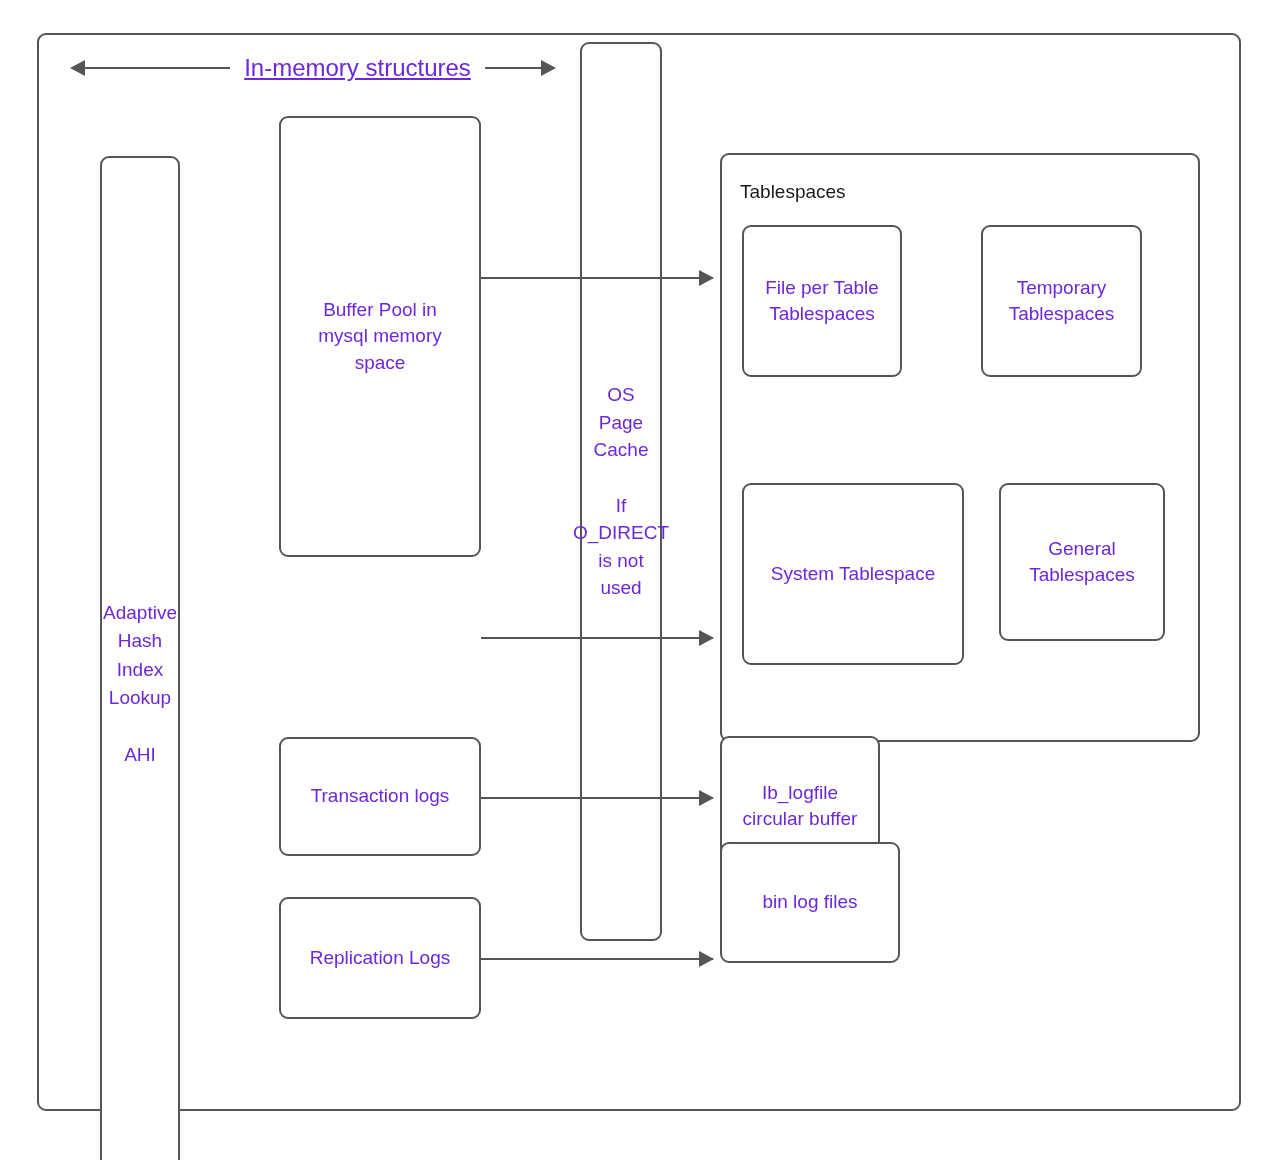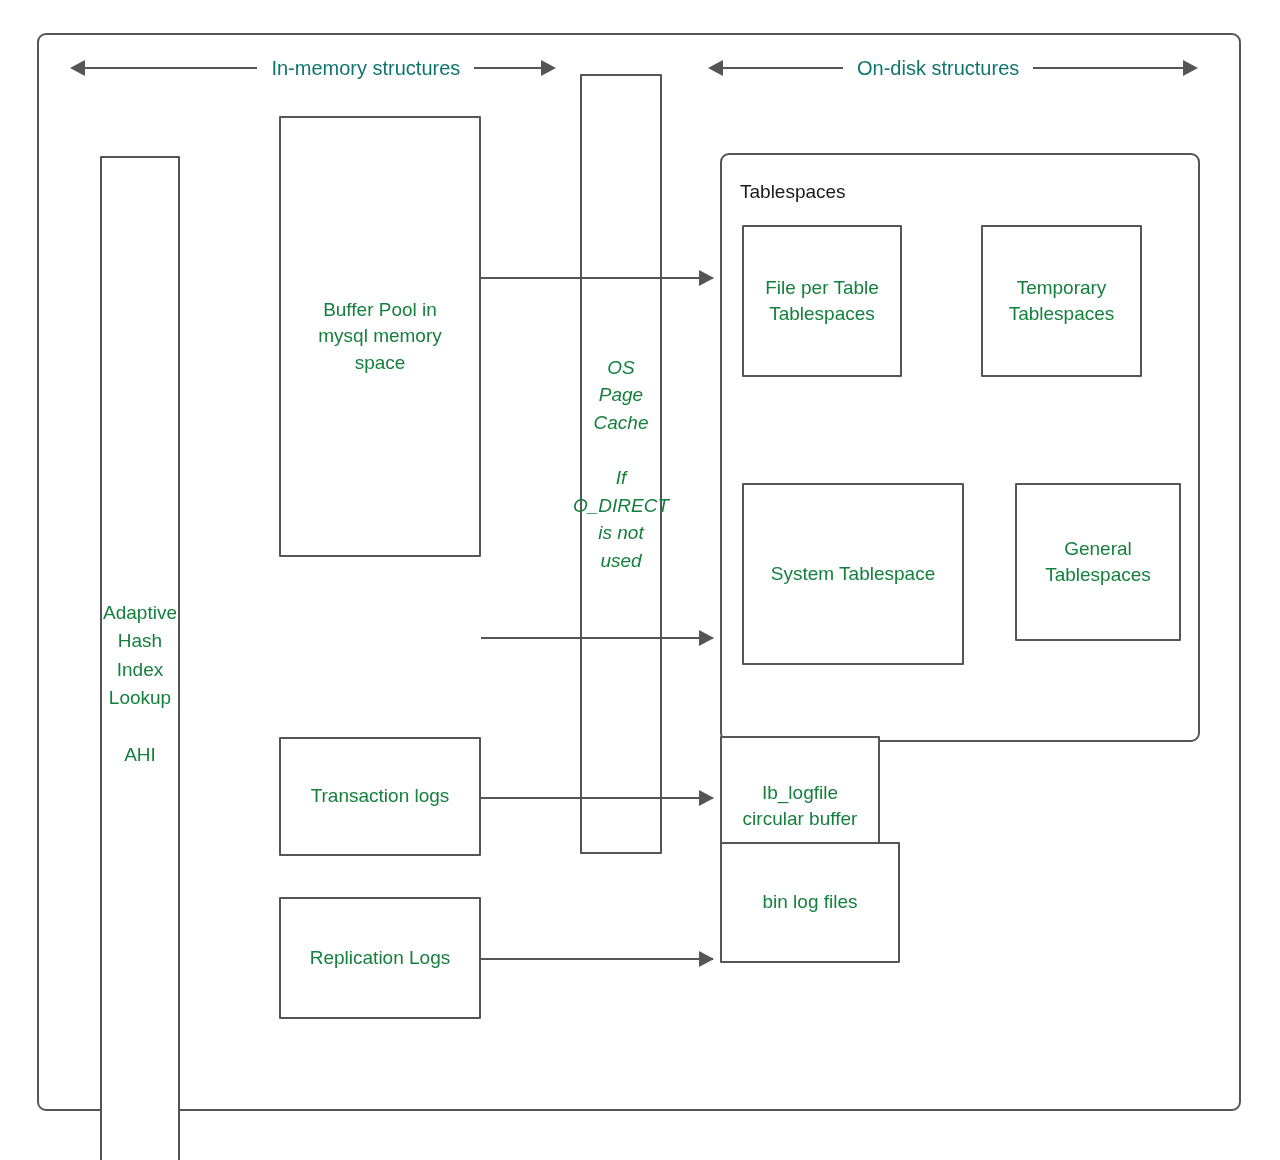--- a/index.html
+++ b/index.html
@@ -16,27 +16,27 @@
     height: 1160px;
     background: #ffffff;
     overflow: hidden;
   }
 
   
   .box {
     position: absolute;
     box-sizing: border-box;
     border: 2px solid #555555;
-    border-radius: 1px;
+    border-radius: 9px;
     background: #ffffff;
     display: flex;
     align-items: center;
     justify-content: center;
     text-align: center;
-    color: #15803d;
+    color: #6d28d9;
     font-size: 19px;
     line-height: 1.38;
   }
   .box .label { padding: 0 4px; white-space: pre-line; }
 
   
   .frame {
     position: absolute;
     left: 37px;
     top: 33px;
@@ -50,24 +50,25 @@
 
   
   .hdr {
     position: absolute;
     display: flex;
     align-items: center;
     gap: 0;
     height: 24px;
   }
   .hdr .txt {
-    font-size: 20px;
-    color: #0f766e;
+    font-size: 24px;
+    color: #6d28d9;
     white-space: nowrap;
     padding: 0 14px;
+    text-decoration: underline;
   }
   .ln {
     height: 2px;
     background: #555555;
   }
   .arrow-l, .arrow-r {
     width: 0; height: 0;
     border-top: 8px solid transparent;
     border-bottom: 8px solid transparent;
   }
@@ -127,27 +128,20 @@
   <div class="frame"></div>
 
   <div class="hdr" style="left:70px; top:56px; width:486px;">
     <span class="arrow-l"></span>
     <span class="ln" style="width:181px;"></span>
     <span class="txt">In-memory structures</span>
     <span class="ln" style="width:70px;"></span>
     <span class="arrow-r"></span>
   </div>
 
-  <div class="hdr" style="left:708px; top:56px; width:500px;">
-    <span class="arrow-l"></span>
-    <span class="ln" style="width:120px;"></span>
-    <span class="txt">On-disk structures</span>
-    <span class="ln" style="width:150px;"></span>
-    <span class="arrow-r"></span>
-  </div>
 
   <div class="conn" style="left:481px; top:277px; width:232px;"></div>
   <div class="conn" style="left:481px; top:637px; width:232px;"></div>
   <div class="conn" style="left:481px; top:797px; width:232px;"></div>
   <div class="conn" style="left:481px; top:958px; width:232px;"></div>
 
   <div class="box" style="left:100px; top:156px; width:80px; height:1056px;">
     <span class="label" style="width:120px; line-height:1.5;">Adaptive
 Hash
 Index
@@ -164,21 +158,21 @@
 
 
   <div class="box" style="left:279px; top:897px; width:202px; height:122px;">
     <span class="label">Replication Logs</span>
   </div>
 
   <div class="box" style="left:279px; top:737px; width:202px; height:119px;">
     <span class="label">Transaction logs</span>
   </div>
 
-  <div class="box oscache" style="left:580px; top:74px; width:82px; height:780px;font-style:italic;">
+  <div class="box oscache" style="left:580px; top:42px; width:82px; height:899px;">
     <span class="label">OS
 Page
 Cache
 
 If
 O_DIRECT
 is not
 used</span>
   </div>
 
@@ -193,21 +187,21 @@
     <div class="box" style="left:259px; top:70px; width:161px; height:152px;">
       <span class="label">Temporary
 Tablespaces</span>
     </div>
 
 
     <div class="box" style="left:20px; top:328px; width:222px; height:182px;">
       <span class="label">System Tablespace</span>
     </div>
 
-    <div class="box" style="left:277px; top:328px; width:166px; height:158px;margin-left:16px;">
+    <div class="box" style="left:277px; top:328px; width:166px; height:158px;">
       <span class="label">General
 Tablespaces</span>
     </div>
   </div>
 
   <div class="box z-top" style="left:720px; top:736px; width:160px; height:140px;">
     <span class="label">Ib_logfile
 circular buffer</span>
   </div>
 

